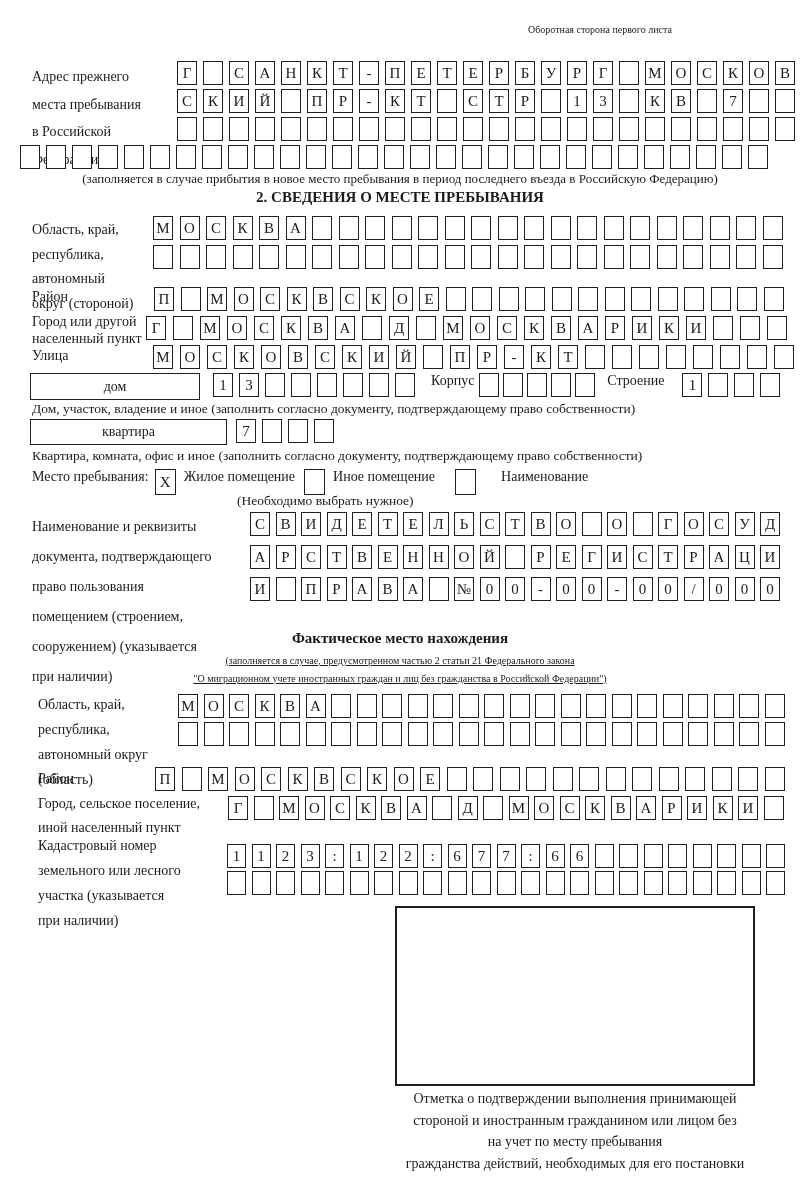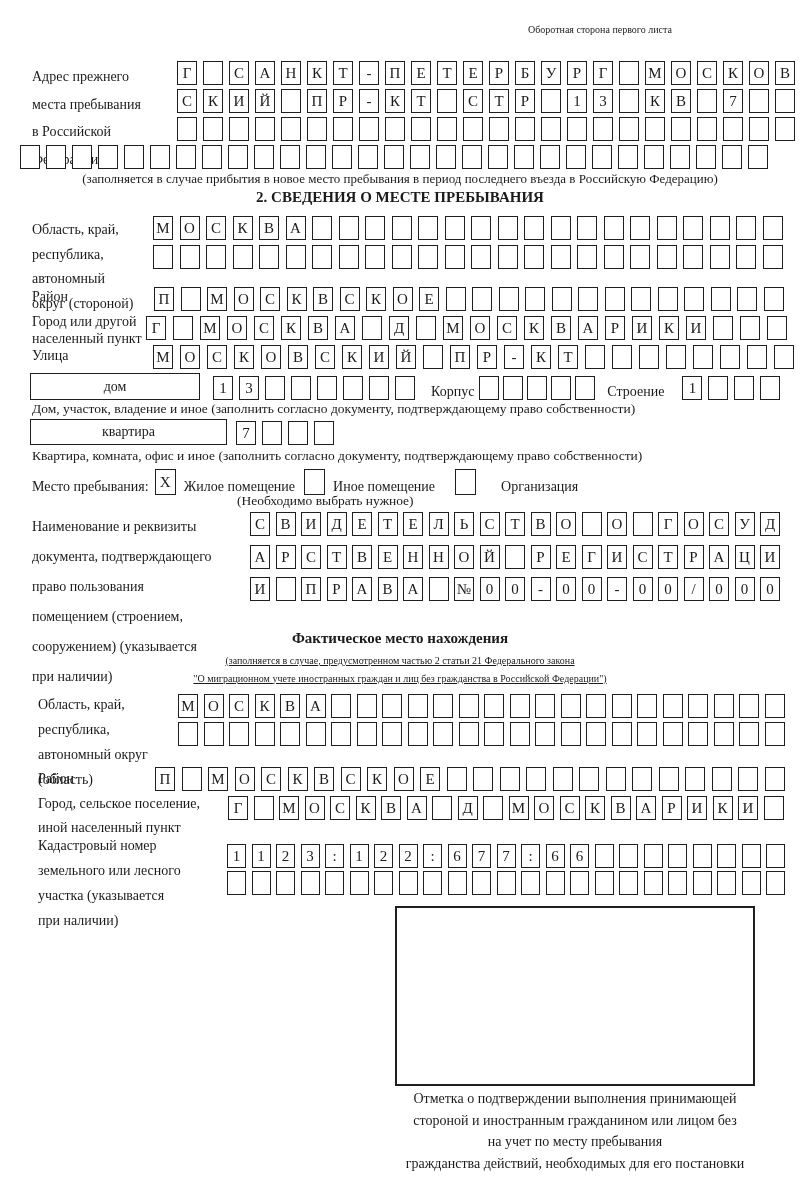--- a/index.html
+++ b/index.html
@@ -13,21 +13,21 @@
   .title{font-weight:bold;font-size:15px;}
   .boxrow{position:absolute;display:flex;}
   .cb{box-sizing:border-box;flex:0 0 auto;width:var(--w,20px);height:24px;
       border:1.6px solid #1f1f1f;margin-right:var(--g,6px);
       display:flex;align-items:center;justify-content:center;
       font-size:15px;line-height:1;background:#fff;}
   .bigbox{box-sizing:border-box;border:1.8px solid #1f1f1f;height:27px;
       display:flex;align-items:center;justify-content:center;font-size:14px;background:#fff;}
   .ckbox{box-sizing:border-box;width:21px;height:26px;border:1.6px solid #1f1f1f;
       display:flex;align-items:center;justify-content:center;font-size:15px;background:#fff;}
-  .inlinerow{position:absolute;display:flex;align-items:flex-end;}
+  .inlinerow{position:absolute;display:flex;align-items:flex-start;}
   
   #prev-lbl{left:32px;top:63px;line-height:27.5px;}
   #prev-r1{top:61px;left:177px;}
   #prev-r2{top:89px;left:177px;}
   #prev-r3{top:117px;left:177px;}
   #prev-r4{top:145px;left:20px;}
   #prev-note{top:171px;}
   #s2-title{top:189px;}
   
   #obl-lbl{left:32px;top:218px;line-height:24.5px;}
@@ -394,21 +394,21 @@
   </div>
   <div id="kv-note" class="abs">Квартира, комната, офис и иное (заполнить согласно документу, подтверждающему право собственности)</div>
 
   <div id="res-row" class="inlinerow">
     <span id="res-lbl" class="fldlbl">Место пребывания:</span>
     <span class="ckbox">X</span>
     <span id="res-opt1-lbl" class="fldlbl">Жилое помещение</span>
     <span id="res-box2" class="ckbox"></span>
     <span id="res-opt2-lbl" class="fldlbl">Иное помещение</span>
     <span id="res-box3" class="ckbox"></span>
-    <span id="res-opt3-lbl" class="fldlbl">Организация</span>
+    <span id="res-opt3-lbl" class="fldlbl">Наименование</span>
   </div>
   <div id="choose-note" class="abs">(Необходимо выбрать нужное)</div>
 
   <div id="doc-lbl" class="abs lbl">
       <div class="ln">Наименование и реквизиты</div>
       <div class="ln">документа, подтверждающего</div>
       <div class="ln">право пользования</div>
       <div class="ln">помещением (строением,</div>
       <div class="ln">сооружением) (указывается</div>
       <div class="ln">при наличии)</div>

